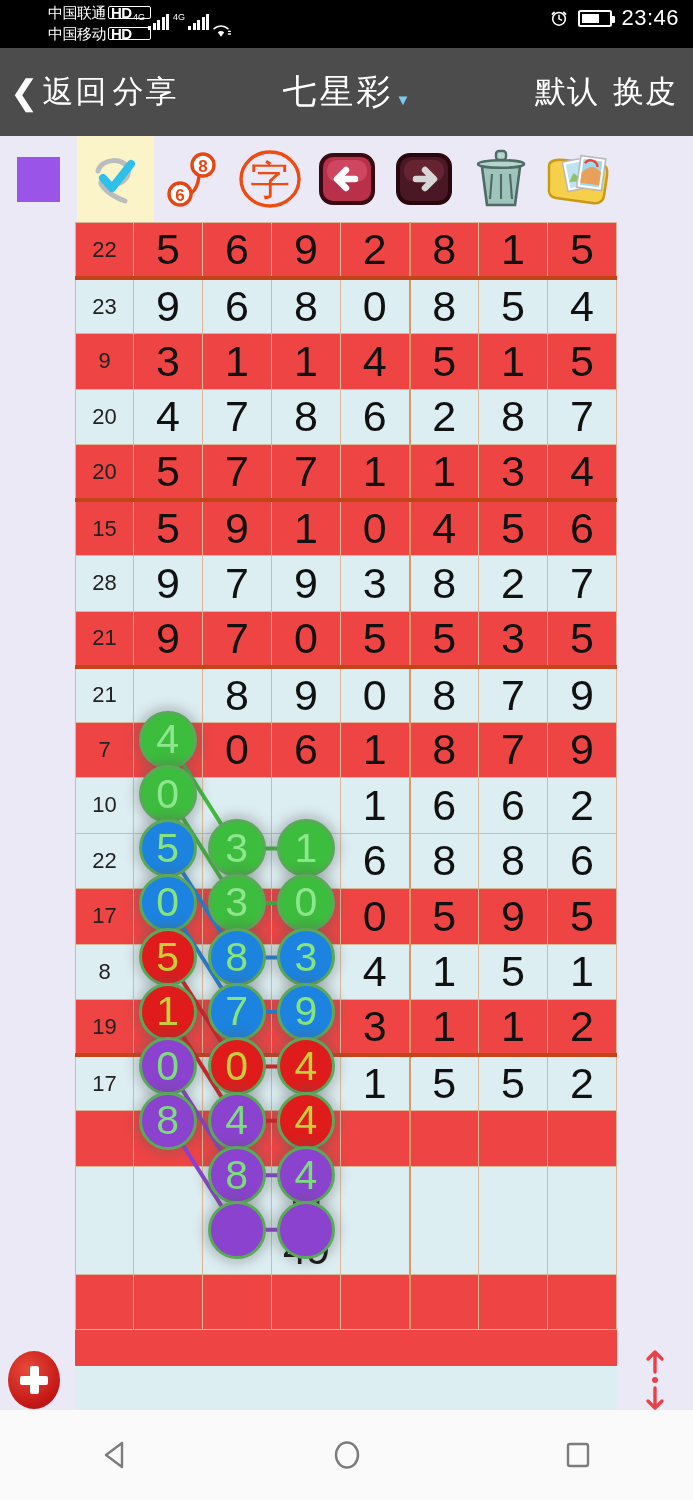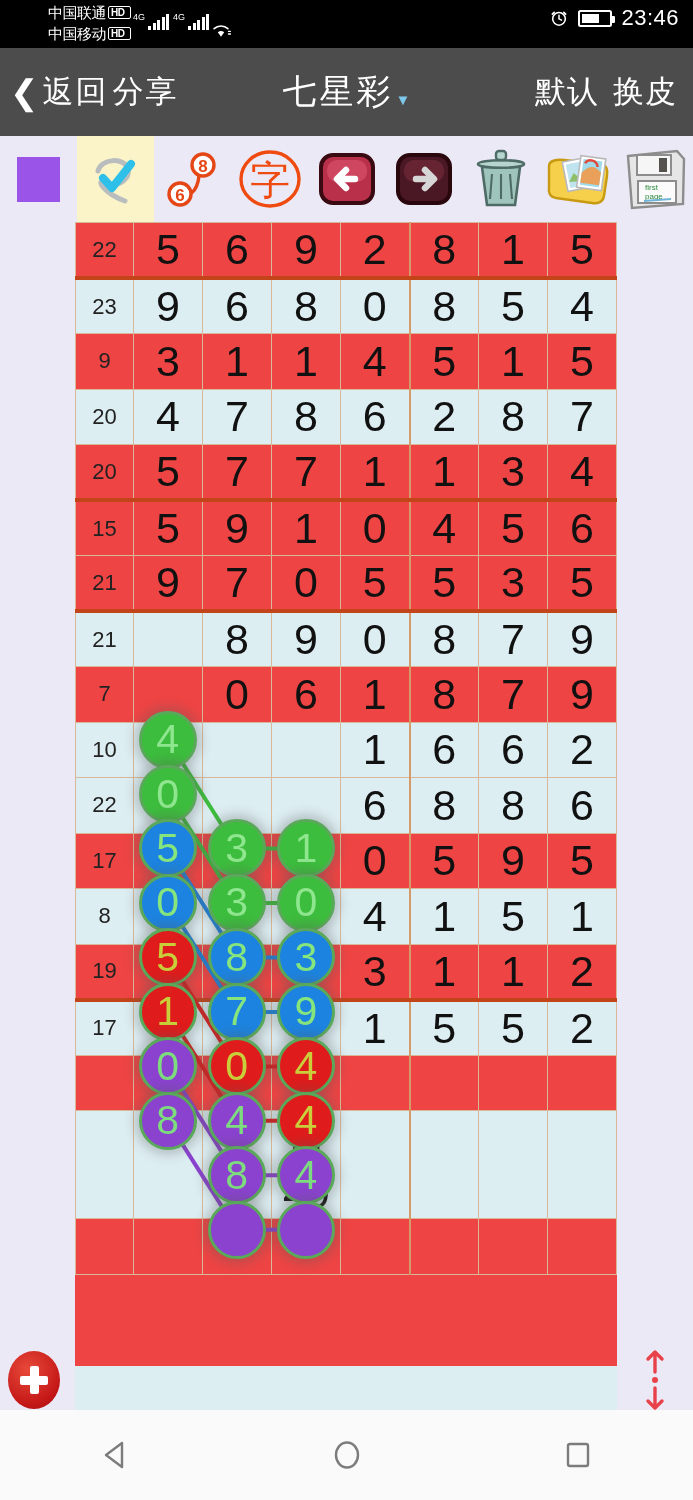--- a/index.html
+++ b/index.html
@@ -13,21 +13,21 @@
   
   .statusbar{
     position:absolute;left:0;top:0;width:693px;height:48px;
     background:#000;color:#fff;
   }
   .carriers{position:absolute;left:48px;top:2px;width:200px;}
   .carrier-line{display:flex;align-items:center;height:21px;font-size:15px;line-height:21px;white-space:nowrap;}
   .carrier-name{font-size:15px;letter-spacing:-0.5px;}
   .hd-badge{
     display:inline-block;border:1.4px solid #fff;border-radius:2px;
-    font-size:10px;line-height:10px;padding:1px 6px 0 2px;margin-left:2px;font-weight:bold;
+    font-size:15px;line-height:10px;padding:1px 18px 0 2px;margin-left:2px;font-weight:bold;
     letter-spacing:-0.5px;
   }
   .sig{position:absolute;display:flex;align-items:flex-end;height:16px;}
   .sig i{display:block;width:3px;background:#fff;margin-right:1.5px;}
   .sig i:nth-child(1){height:4px}
   .sig i:nth-child(2){height:7px}
   .sig i:nth-child(3){height:10px}
   .sig i:nth-child(4){height:13px}
   .sig i:nth-child(5){height:16px}
   .g4{position:absolute;font-size:9px;color:#fff;}
@@ -241,31 +241,20 @@
         </g>
         <g transform="rotate(8 46 30)">
           <rect x="34" y="9" width="25" height="32" fill="#fff" stroke="#b9b9b9" stroke-width="1.6"></rect>
           <rect x="37" y="12" width="19" height="26" fill="#9fd9ea"></rect>
           <path d="M37 26 q9 -13 19 -3 v13 h-19 z" fill="#e8a05a"></path>
           <path d="M39 16 a7 7 0 0 1 13 2" stroke="#e0483c" stroke-width="2.4" fill="none"></path>
         </g>
       </svg>
     </div>
 
-    <div class="tool">
-      <svg width="68" height="66" viewBox="0 0 68 66">
-        <path d="M7 10 L56 5 L63 13 L62 58 L11 62 Z" fill="#e6e6e6" stroke="#8d8d8d" stroke-width="2.4"></path>
-        <rect x="16" y="9" width="34" height="20" fill="#f6f6f6" stroke="#8d8d8d" stroke-width="2"></rect>
-        <rect x="38" y="12" width="8" height="14" fill="#55524d"></rect>
-        <rect x="17" y="35" width="38" height="22" fill="#fbfbfb" stroke="#8d8d8d" stroke-width="2"></rect>
-        <text x="24" y="44" font-size="8" fill="#2e8a3e" font-family="Liberation Sans, sans-serif">first</text>
-        <text x="24" y="53" font-size="8" fill="#2e8a3e" font-family="Liberation Sans, sans-serif">page</text>
-        <path d="M23 55 L50 53" stroke="#6fb4d8" stroke-width="2"></path>
-      </svg>
-    </div>
 
   </div>
 
   <div class="strip"></div>
 
   <div class="board">
     <div class="gridwrap">
       <table class="grid">
         <tbody id="grid-body">
             <tr class="sep">
@@ -320,20 +309,30 @@
             </tr>
             <tr>
               <td class="idx">15</td>
               <td>5</td>
               <td>9</td>
               <td>1</td>
               <td>0</td>
               <td class="thick-l">4</td>
               <td>5</td>
               <td>6</td>
+            </tr>
+            <tr class="alt">
+              <td class="idx">28</td>
+              <td>9</td>
+              <td>7</td>
+              <td>9</td>
+              <td>3</td>
+              <td class="thick-l">8</td>
+              <td>2</td>
+              <td>7</td>
             </tr>
             <tr class="sep">
               <td class="idx">21</td>
               <td>9</td>
               <td>7</td>
               <td>0</td>
               <td>5</td>
               <td class="thick-l">5</td>
               <td>3</td>
               <td>5</td>

